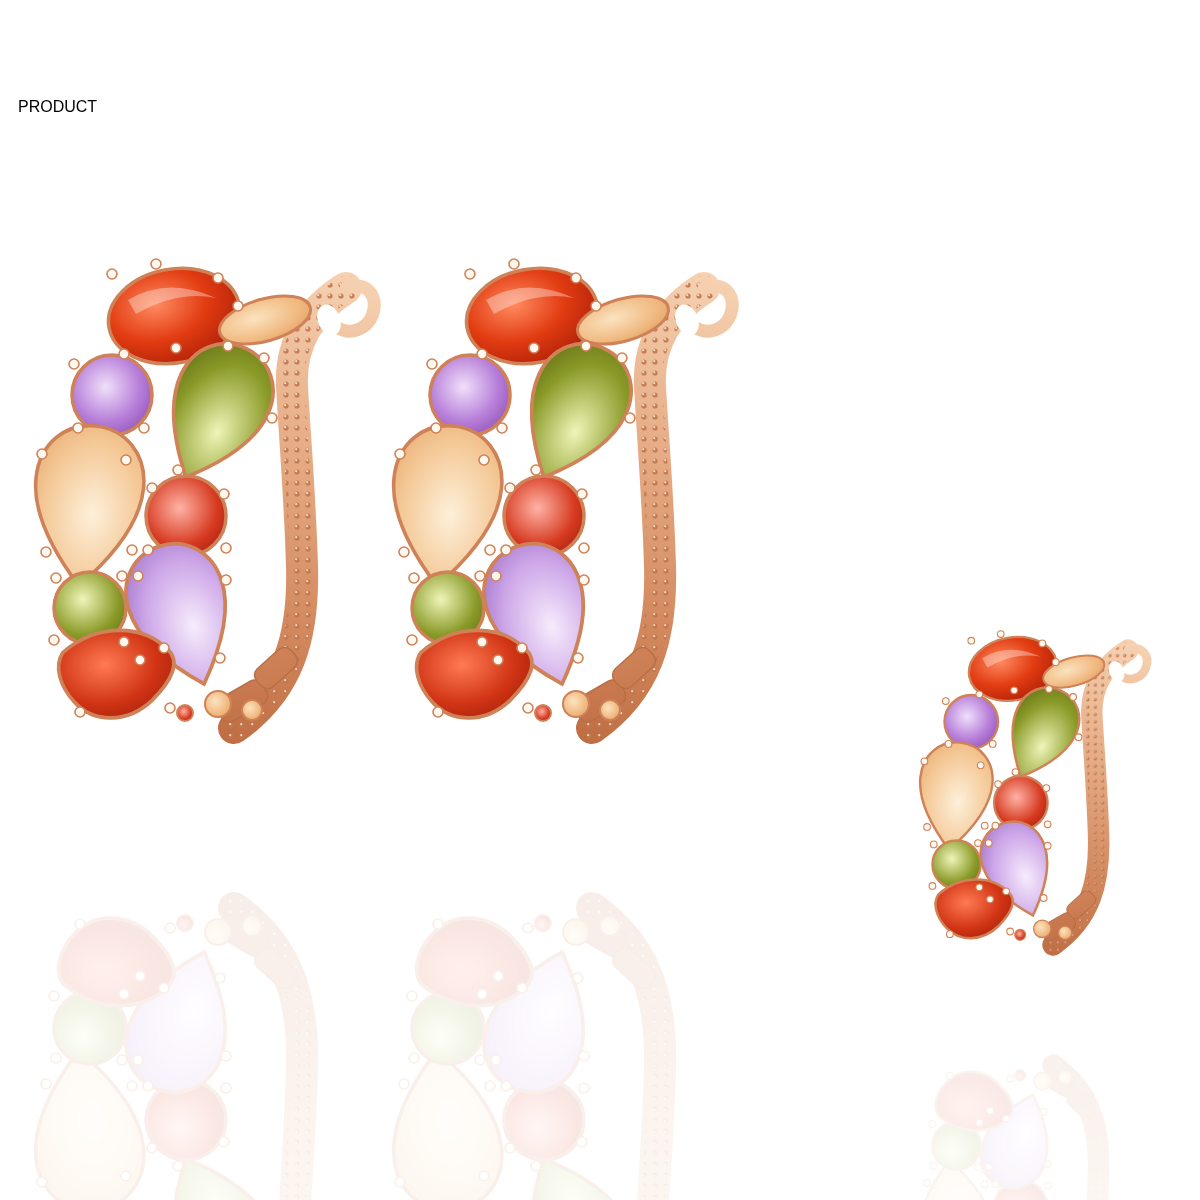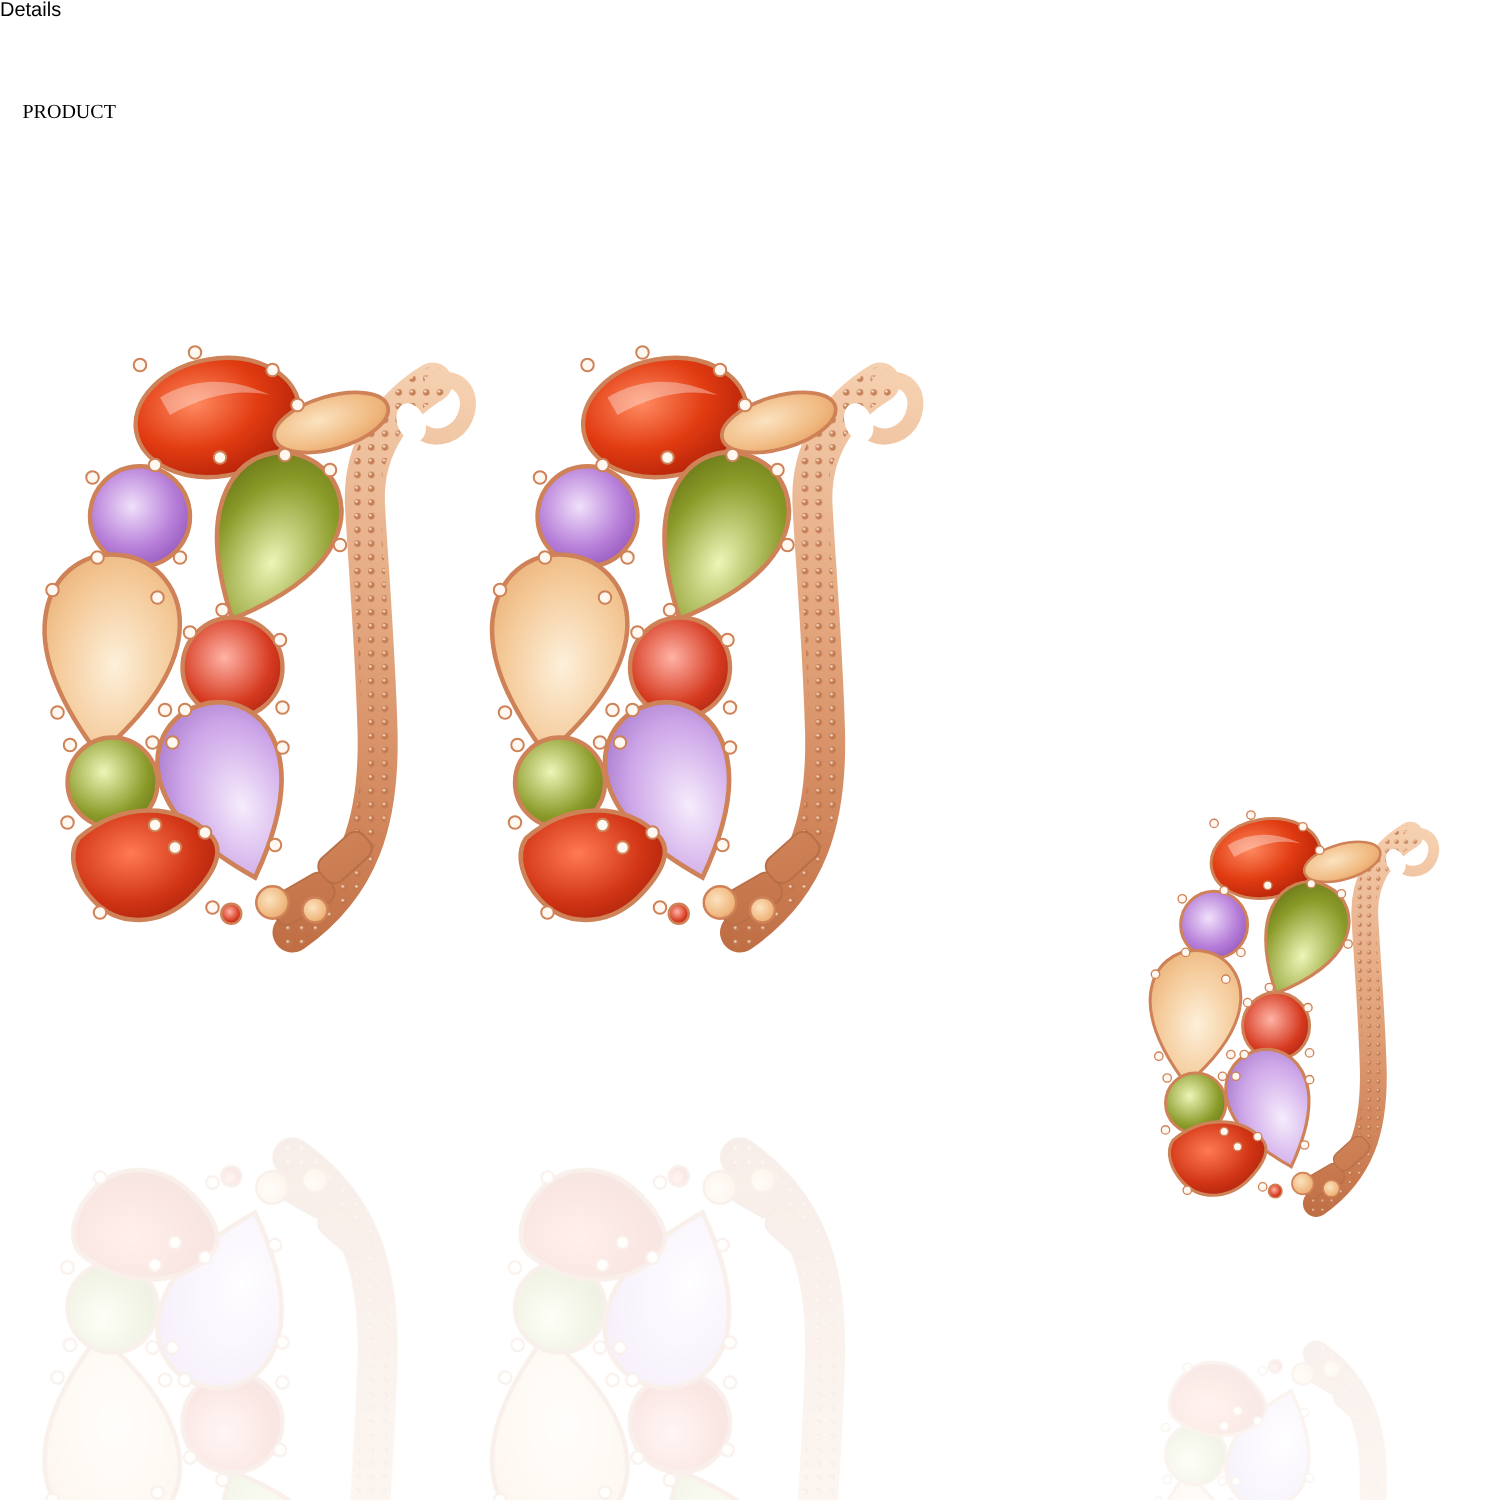--- a/index.html
+++ b/index.html
@@ -1,19 +1,19 @@
 <!DOCTYPE html>
 <html><head>
 <meta charset="utf-8">
 <style>
   html,body{margin:0;padding:0;background:#fff;}
   .stage{position:relative;width:1200px;height:1200px;background:#ffffff;overflow:hidden;
          font-family:"Liberation Sans",sans-serif;}
   
-  .hdr-product{position:absolute;left:18px;top:81px;font-family:Liberation Serif, serif;
+  .hdr-product{position:absolute;left:18px;top:98px;font-family:Liberation Sans, sans-serif;
 [O        font-style:italic;font-weight:bold;font-size:38px;letter-spacing:5px;color:#151515;line-height:1;}
   .hdr-details{position:absolute;left:96px;top:127px;font-weight:bold;font-size:34px;
         letter-spacing:7px;color:#151515;line-height:1;}
   .hdr-line{position:absolute;left:0;top:166px;width:1200px;height:3px;background:#161616;}
   .hdr-tri{position:absolute;left:45px;top:169px;width:0;height:0;
         border-left:27px solid transparent;border-right:27px solid transparent;border-top:27px solid #111;}
   
   .lay{position:absolute;left:0;top:0;}
   .fade{position:absolute;pointer-events:none;}
   .fade-big{left:0;top:816px;width:790px;height:110px;
@@ -21,21 +21,20 @@
   .fade-small{left:870px;top:1002px;width:320px;height:80px;
         background:linear-gradient(180deg,rgba(255,255,255,.30) 0%,rgba(255,255,255,.85) 45%,#fff 75%);}
 </style>
 </head>
 <body>
 
 <div class="stage">
 
   
   <div class="hdr-product">PRODUCT</div>
-  <div class="hdr-details">Details</div>
   <div class="hdr-line"></div>
   <div class="hdr-tri"></div>
 
   
   <svg class="lay" width="1200" height="1200" viewBox="0 0 1200 1200">
     <defs>
       <linearGradient id="gBand" gradientUnits="userSpaceOnUse" x1="340" y1="20" x2="180" y2="470">
         <stop offset="0" stop-color="#f6d2b2"></stop>
           <stop offset=".45" stop-color="#e3a67e"></stop>
         <stop offset=".8" stop-color="#cf8257"></stop>

